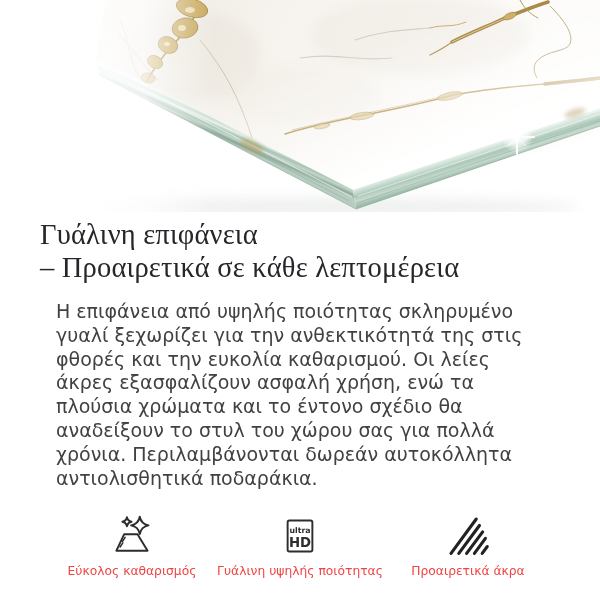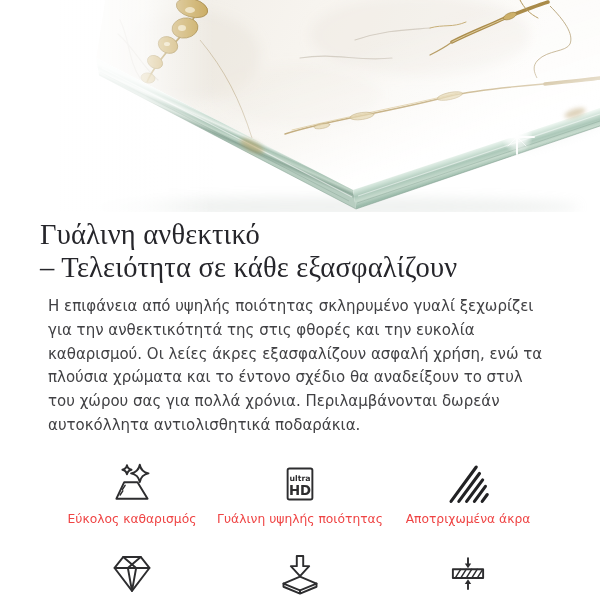--- a/index.html
+++ b/index.html
@@ -14,23 +14,23 @@
   .page-title{
     font-family:"Liberation Serif","DejaVu Serif",serif;
     font-weight:400;
     font-size:28.5px;line-height:33px;
     color:#26262b;
     margin:6px 0 11px 0;
     letter-spacing:.2px;
   }
   .page-title span{display:block;}
   .description{
-    font-size:15px;line-height:23.8px;
+    font-size:19px;line-height:23.8px;
     color:#414144;
-    margin:8px;max-width:520px;
+    margin:16px;max-width:520px;
   }
   .features{
     display:grid;
     grid-template-columns:repeat(3,1fr);
     row-gap:24px;
     margin:24px 8px 0 8px;
   }
   .feature{
     display:flex;flex-direction:column;align-items:center;
   }
@@ -186,22 +186,22 @@
         <path d="M526,128 L508,146" stroke-width="1" opacity="0.7"></path>
       </g>
     </g>
 
     <rect x="0" y="0" width="215" height="212" fill="url(#fadeLeft)"></rect>
   </svg>
 </div>
 
 <div class="content">
   <h1 class="page-title">
-    <span>Γυάλινη ανθεκτικό</span>
-    <span>– Τελειότητα σε κάθε εξασφαλίζουν</span>
+    <span>Γυάλινη επιφάνεια</span>
+    <span>– Προαιρετικά σε κάθε λεπτομέρεια</span>
   </h1>
   <p class="description">Η επιφάνεια από υψηλής ποιότητας σκληρυμένο γυαλί ξεχωρίζει για την ανθεκτικότητά της στις φθορές και την ευκολία καθαρισμού. Οι λείες άκρες εξασφαλίζουν ασφαλή χρήση, ενώ τα πλούσια χρώματα και το έντονο σχέδιο θα αναδείξουν το στυλ του χώρου σας για πολλά χρόνια. Περιλαμβάνονται δωρεάν αυτοκόλλητα αντιολισθητικά ποδαράκια.</p>
 
   <div class="features">
 
     <div class="feature">
       <div class="feature-icon">
         <svg viewBox="0 0 48 48">
           <path class="ic" d="M7,40 L15.5,22 L30,22 L41,40 Z"></path>
           <path class="ic-thin" d="M13.5,30 L16.5,25.5 M11,36 L14,31.5"></path>
@@ -233,21 +233,21 @@
       <div class="feature-icon">
         <svg viewBox="0 0 48 48">
           <path class="ic-stripe" d="M5.5,43 L33,5.5"></path>
           <path class="ic-stripe" d="M14,43 L36.5,12.5"></path>
           <path class="ic-stripe" d="M22.5,43 L40,19.5"></path>
           <path class="ic-stripe" d="M31,43 L43,26.5"></path>
           <path class="ic-stripe" d="M39.5,43 L45,35.5"></path>
         </svg>
       </div>
       <div class="feature-label">
-        <span>Αποτριχωμένα άκρα</span>
+        <span>Προαιρετικά άκρα</span>
         <span></span>
       </div>
     </div>
 
     <div class="feature">
       <div class="feature-icon">
         <svg viewBox="0 0 48 48">
           <path class="ic" stroke-width="2" d="M14.5,6.5 L33.5,6.5 L43,18.5 L24,43.5 L5,18.5 Z"></path>
           <path class="ic" stroke-width="1.8" d="M5,18.5 L43,18.5"></path>
           <path class="ic" stroke-width="1.8" d="M14.5,6.5 L28.5,18.5 M33.5,6.5 L19.5,18.5"></path>

